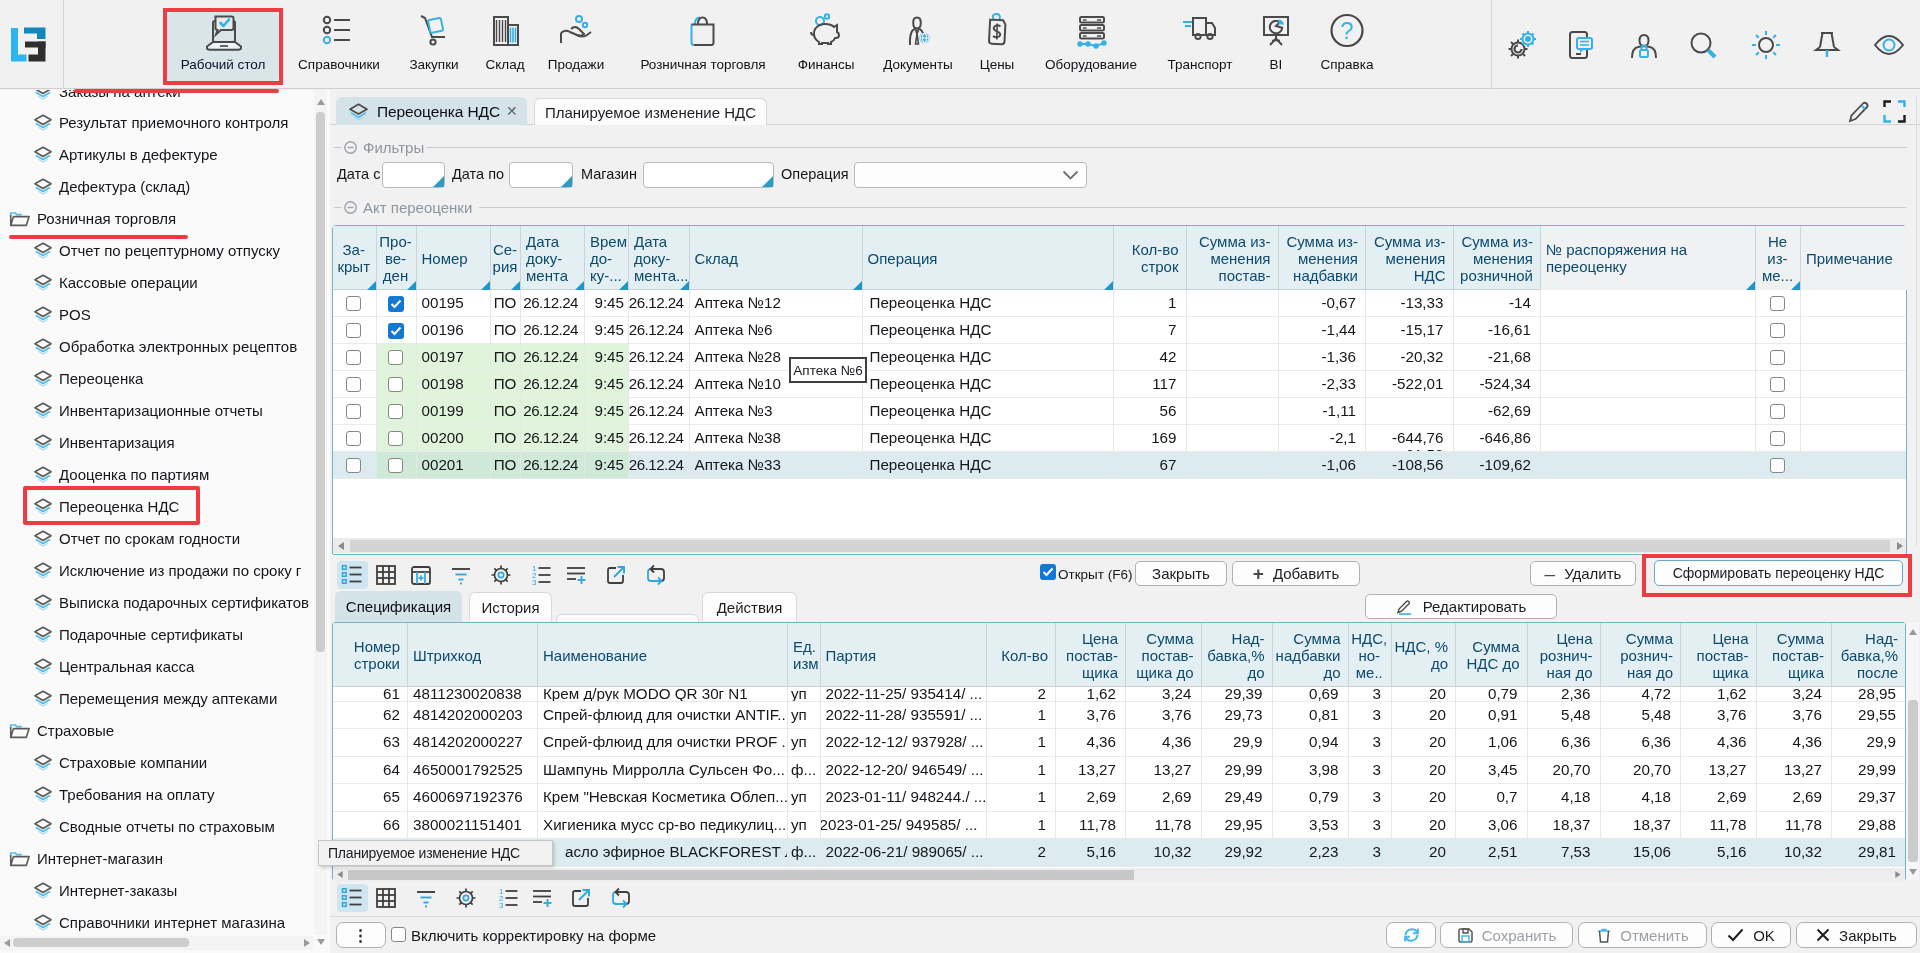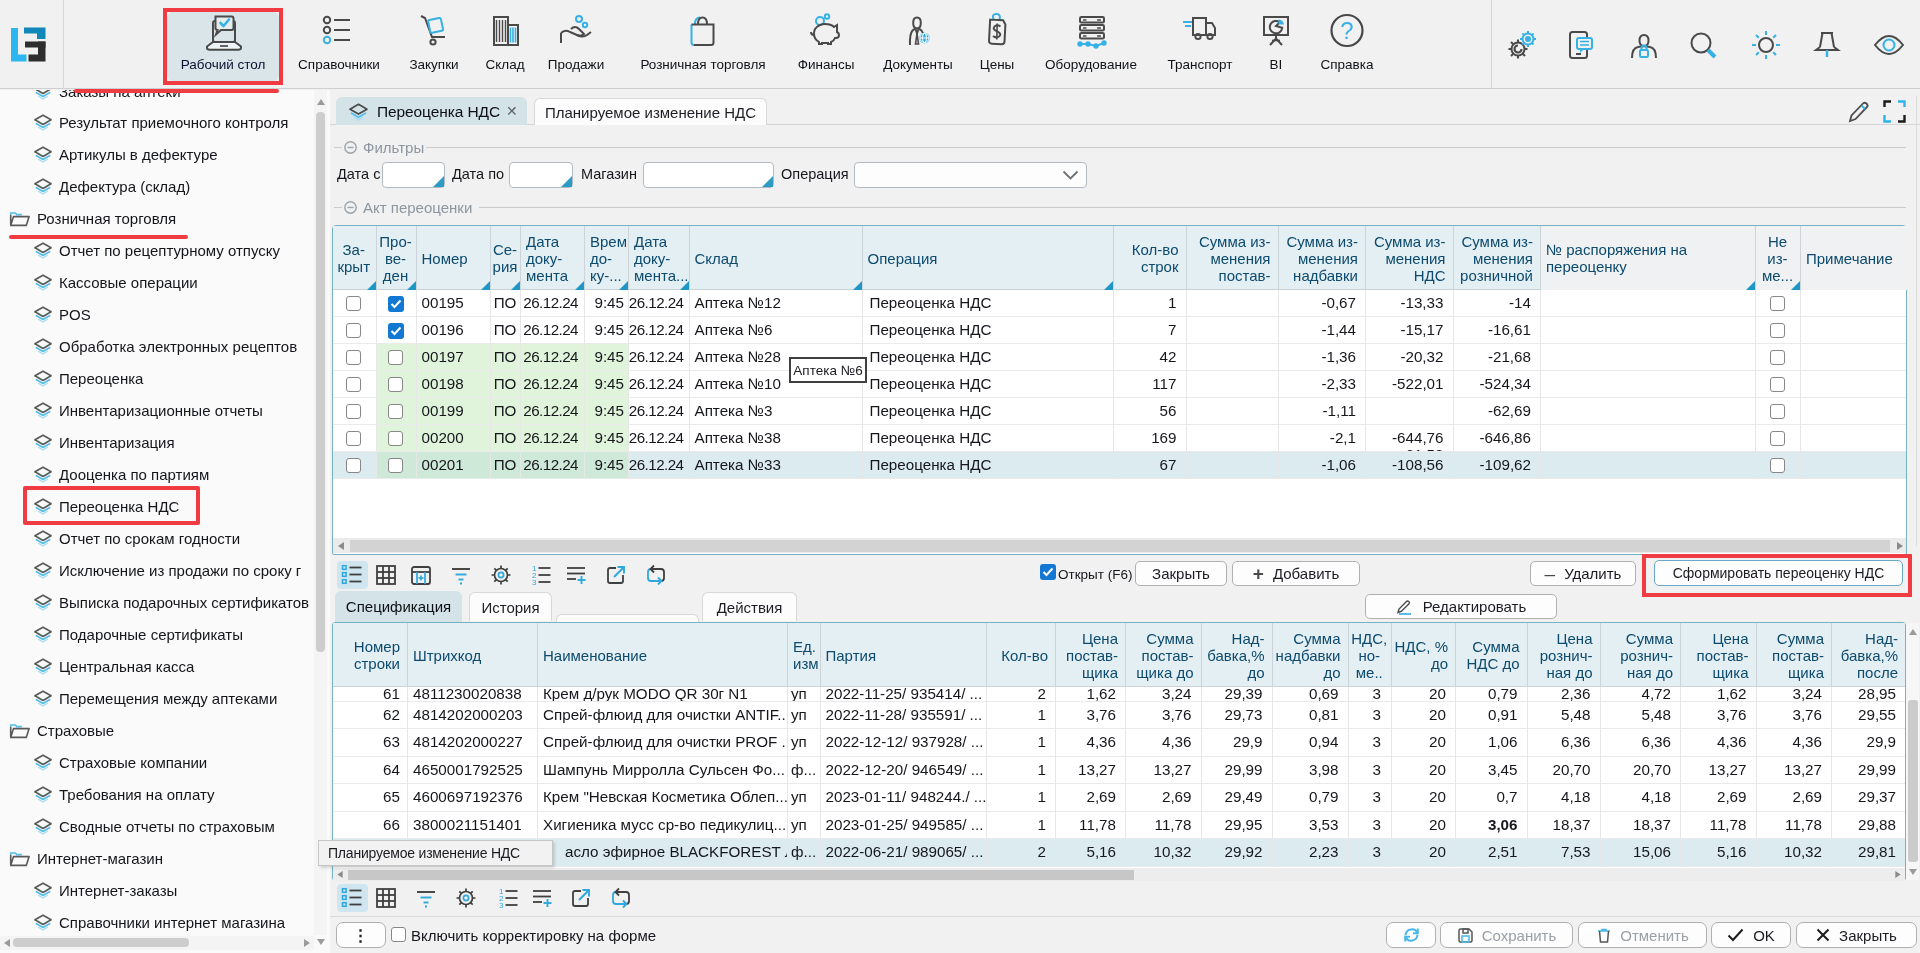--- a/index.html
+++ b/index.html
@@ -1014,29 +1014,29 @@
     <div class="ccell c2" style="left:1347px;top:0px;width:75.5px;height:27px;line-height:26px;padding-right:9px;text-align:right;">2,69</div>
     <div class="ccell c2" style="left:1422.5px;top:0px;width:75.5px;height:27px;line-height:26px;padding-right:9px;text-align:right;">2,69</div>
     <div class="ccell c2" style="left:1498px;top:0px;width:74px;height:27px;line-height:26px;padding-right:9px;text-align:right;">29,37</div>
   </div>
 <div class="abs" style="left:333px;top:838px;width:1572px;height:1px;background:#eaeaea"></div>
 <div class="abs" style="left:333px;top:811.5px;width:1572px;height:27.0px;overflow:hidden">
     <div class="ccell c2" style="left:-1px;top:0px;width:75px;height:27px;line-height:26px;padding-right:7px;text-align:right;">66</div>
     <div class="ccell c2" style="left:74px;top:0px;width:130px;height:27px;line-height:26px;padding-left:6px;text-align:left;">3800021151401</div>
     <div class="ccell c2" style="left:204px;top:0px;width:250px;height:27px;line-height:26px;padding-left:6px;text-align:left;">Хигиеника мусс ср-во педикулиц...</div>
     <div class="ccell c2" style="left:454px;top:0px;width:32.5px;height:27px;line-height:26px;padding-left:4px;text-align:left;">уп</div>
-    <div class="ccell c2" style="left:486.5px;top:0px;width:166.0px;height:27px;line-height:26px;padding-left:6px;text-align:left;">2023-01-25/ 949585/ ...</div>
+    <div class="ccell c2" style="left:486.5px;top:0px;width:166.0px;height:27px;line-height:26px;padding-left:0;text-align:left;">2023-01-25/ 949585/ ...</div>
     <div class="ccell c2" style="left:652.5px;top:0px;width:69.5px;height:27px;line-height:26px;padding-right:9px;text-align:right;">1</div>
     <div class="ccell c2" style="left:722px;top:0px;width:70px;height:27px;line-height:26px;padding-right:9px;text-align:right;">11,78</div>
     <div class="ccell c2" style="left:792px;top:0px;width:75.5px;height:27px;line-height:26px;padding-right:9px;text-align:right;">11,78</div>
     <div class="ccell c2" style="left:867.5px;top:0px;width:71.0px;height:27px;line-height:26px;padding-right:9px;text-align:right;">29,95</div>
     <div class="ccell c2" style="left:938.5px;top:0px;width:76.0px;height:27px;line-height:26px;padding-right:9px;text-align:right;">3,53</div>
     <div class="ccell c2" style="left:1014.5px;top:0px;width:43.5px;height:27px;line-height:26px;padding-right:10px;text-align:right;">3</div>
     <div class="ccell c2" style="left:1058px;top:0px;width:64px;height:27px;line-height:26px;padding-right:9px;text-align:right;">20</div>
-    <div class="ccell c2" style="left:1122px;top:0px;width:71.5px;height:27px;line-height:26px;padding-right:9px;text-align:right;font-weight:bold;">3,06</div>
+    <div class="ccell c2" style="left:1122px;top:0px;width:71.5px;height:27px;line-height:26px;padding-right:9px;text-align:right;">3,06</div>
     <div class="ccell c2" style="left:1193.5px;top:0px;width:73.0px;height:27px;line-height:26px;padding-right:9px;text-align:right;">18,37</div>
     <div class="ccell c2" style="left:1266.5px;top:0px;width:80.5px;height:27px;line-height:26px;padding-right:9px;text-align:right;">18,37</div>
     <div class="ccell c2" style="left:1347px;top:0px;width:75.5px;height:27px;line-height:26px;padding-right:9px;text-align:right;">11,78</div>
     <div class="ccell c2" style="left:1422.5px;top:0px;width:75.5px;height:27px;line-height:26px;padding-right:9px;text-align:right;">11,78</div>
     <div class="ccell c2" style="left:1498px;top:0px;width:74px;height:27px;line-height:26px;padding-right:9px;text-align:right;">29,88</div>
   </div>
 <div class="abs" style="left:333px;top:839px;width:1572px;height:27.5px;background:#dcebef"></div>
 <div class="abs" style="left:333px;top:865.5px;width:1572px;height:1px;background:#eaeaea"></div>
 <div class="abs" style="left:333px;top:839px;width:1572px;height:27.0px;overflow:hidden">
     <div class="ccell c2" style="left:-1px;top:0px;width:75px;height:27px;line-height:26px;padding-right:7px;text-align:right;">67</div>

